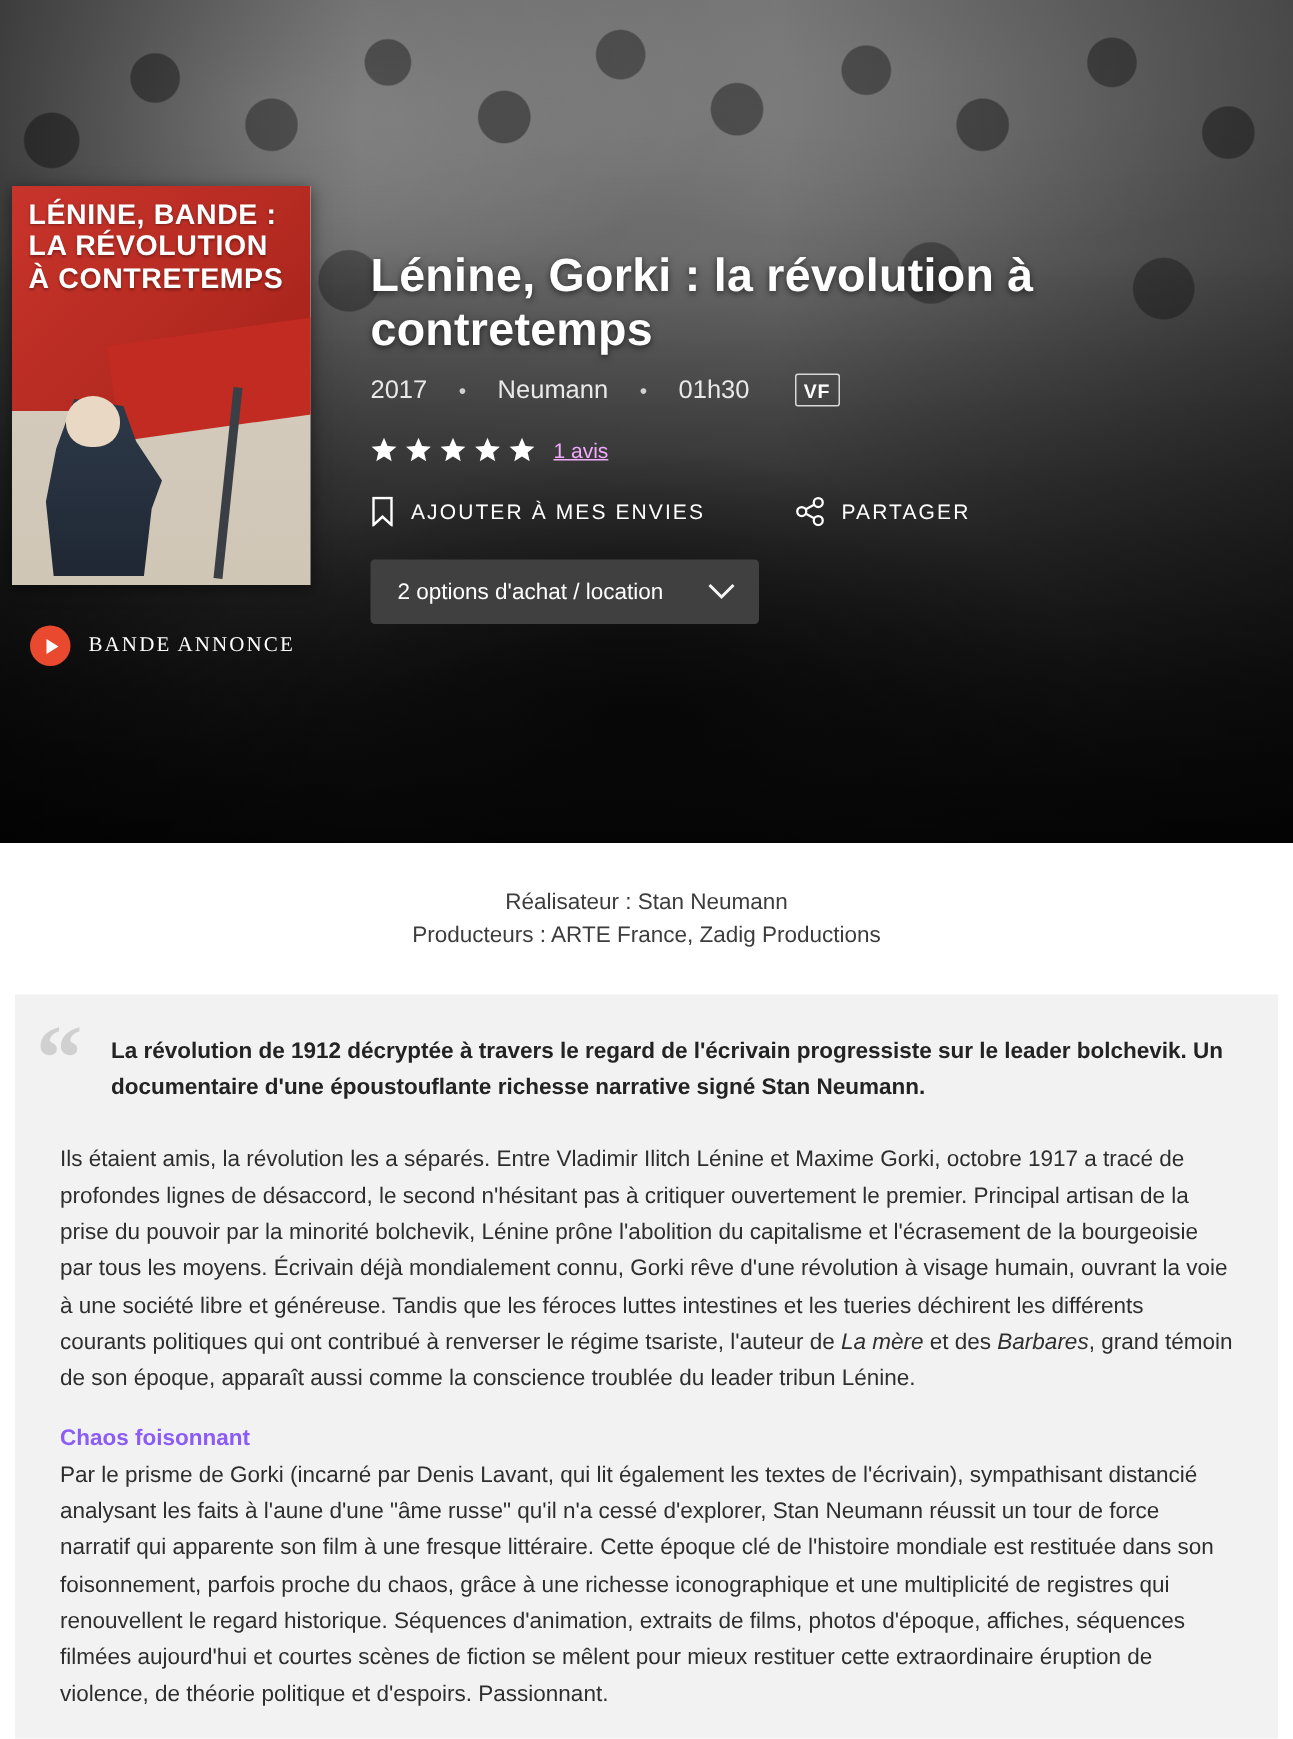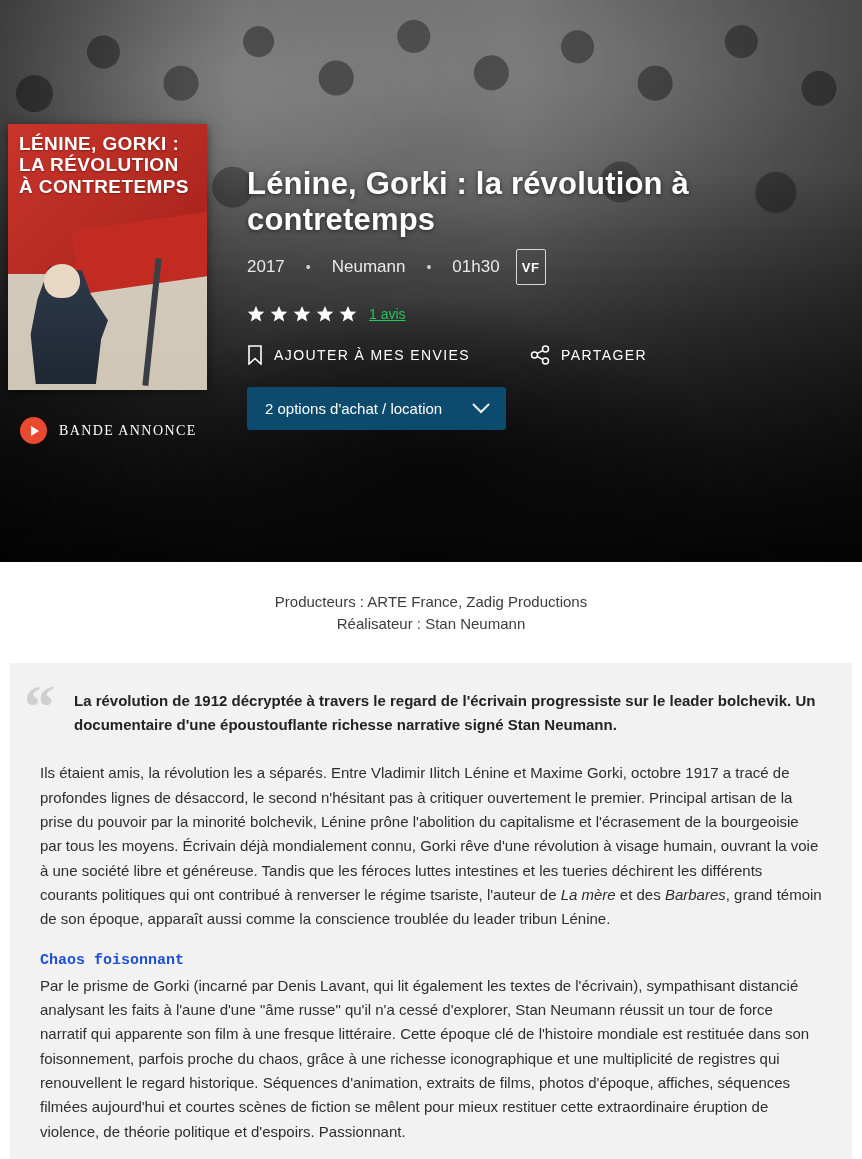--- a/index.html
+++ b/index.html
@@ -119,57 +119,57 @@
     display: flex;
     align-items: center;
     gap: 12px;
     color: #e9e9e9;
     font-size: 17px;
   }
   .meta-row .dot { margin: 0 9px; opacity: .85; font-size: 14px; }
   .vf-badge {
     display: inline-flex;
     align-items: center; justify-content: center;
-    margin-left: 4px;
-    min-width: 30px; height: 36px;
+    margin-left: 18px;
+    min-width: 30px; height: 22px;
     padding: 0 5px;
     border: 1px solid #d8d8d8;
     border-radius: 2px;
     color: #ffffff;
     font-size: 13px;
     font-weight: 700;
     letter-spacing: .5px;
   }
   .rating-row {
     margin-top: 20px;
     display: flex; align-items: center; gap: 12px;
   }
   .stars { display: flex; gap: 5px; }
   .star { width: 18px; height: 18px; display: block; }
-  .avis { color: #22c55e; font-size: 14px; text-decoration: underline; }
+  .avis { color: #f0abfc; font-size: 14px; text-decoration: underline; }
 
   .action-row {
     margin-top: 22px;
     display: flex; align-items: center; gap: 60px;
   }
   .action {
     display: flex; align-items: center; gap: 11px;
     color: #ffffff;
     font-size: 14px;
     letter-spacing: 1.4px;
     cursor: pointer;
   }
   .action svg { display: block; }
 
   .buy-btn {
     margin-top: 22px;
     display: inline-flex;
     align-items: center;
     gap: 30px;
-    background: #0c4a6e;
+    background: #404040;
     color: #fff;
     border: none;
     border-radius: 3px;
     padding: 13px 16px 13px 18px;
     font-size: 15px;
     font-family: "Liberation Sans", sans-serif;
     cursor: pointer;
   }
   .buy-btn .chev { opacity: .95; }
 
@@ -232,39 +232,39 @@
   }
   .body-text {
     margin-top: 24px;
     font-size: 15px;
     color: #2e2e2e;
     line-height: 1.62;
     text-align: left;
   }
   .body-text p { margin-bottom: 16px; }
   .body-text p:last-child { margin-bottom: 0; }
-  .sub-head { font-weight: 700; color: #1d4ed8; margin-bottom: 18px; font-family: Liberation Mono, monospace; }
+  .sub-head { font-weight: 700; color: #8b5cf6; margin-bottom: 18px; }
   em { font-style: italic; text-align: right; }
 </style>
 </head>
 <body>
 
 <div class="hero">
   <div class="hero-photo"></div>
   <div class="hero-figures"></div>
   <div class="hero-vignette"></div>
 
   <div class="poster">
     <div class="poster-red"></div>
     <div class="poster-flag"></div>
     <div class="poster-pole"></div>
     <div class="poster-figure"></div>
     <div class="poster-face"></div>
     <div class="poster-text">
-      <div>LÉNINE, GORKI :</div>
+      <div>LÉNINE, BANDE :</div>
       <div>LA RÉVOLUTION</div>
       <div>À CONTRETEMPS</div>
     </div>
   </div>
 
   <div class="hero-info">
     <h1 class="movie-title">Lénine, Gorki : la révolution à contretemps</h1>
 
     <div class="meta-row">
       <span>2017</span>
@@ -325,22 +325,22 @@
 
   <div class="trailer">
     <span class="play-circle">
         <span class="play-tri"></span>
       </span>
     <span>BANDE ANNONCE</span>
   </div>
 </div>
 
 <div class="credits">
+  <div>Réalisateur : Stan Neumann</div>
   <div>Producteurs : ARTE France, Zadig Productions</div>
-  <div>Réalisateur : Stan Neumann</div>
 </div>
 
 <div class="panel">
   <div class="quote-mark">“</div>
   <div class="lede">La révolution de 1912 décryptée à travers le regard de l'écrivain progressiste sur le leader bolchevik. Un documentaire d'une époustouflante richesse narrative signé Stan Neumann.</div>
 
   <div class="body-text">
     <p><span>Ils étaient amis, la révolution les a séparés. Entre Vladimir Ilitch Lénine et Maxime Gorki, octobre 1917 a tracé de profondes lignes de désaccord, le second n'hésitant pas à critiquer ouvertement le premier. Principal artisan de la prise du pouvoir par la minorité bolchevik, Lénine prône l'abolition du capitalisme et l'écrasement de la bourgeoisie par tous les moyens. Écrivain déjà mondialement connu, Gorki rêve d'une révolution à visage humain, ouvrant la voie à une société libre et généreuse. Tandis que les féroces luttes intestines et les tueries déchirent les différents courants politiques qui ont contribué à renverser le régime tsariste, l'auteur de </span><em>La mère</em><span> et des </span><em>Barbares</em><span>, grand témoin de son époque, apparaît aussi comme la conscience troublée du leader tribun Lénine.</span></p>
     <p><span class="sub-head">Chaos foisonnant</span><br><span>Par le prisme de Gorki (incarné par Denis Lavant, qui lit également les textes de l'écrivain), sympathisant distancié analysant les faits à l'aune d'une "âme russe" qu'il n'a cessé d'explorer, Stan Neumann réussit un tour de force narratif qui apparente son film à une fresque littéraire. Cette époque clé de l'histoire mondiale est restituée dans son foisonnement, parfois proche du chaos, grâce à une richesse iconographique et une multiplicité de registres qui renouvellent le regard historique. Séquences d'animation, extraits de films, photos d'époque, affiches, séquences filmées aujourd'hui et courtes scènes de fiction se mêlent pour mieux restituer cette extraordinaire éruption de violence, de théorie politique et d'espoirs. Passionnant.</span></p>
   </div>

